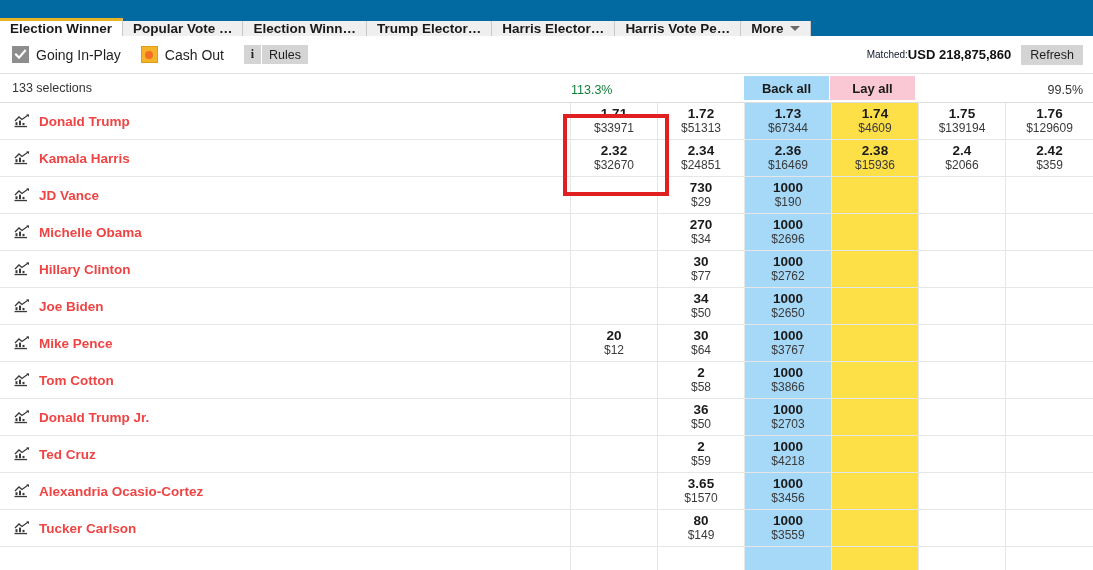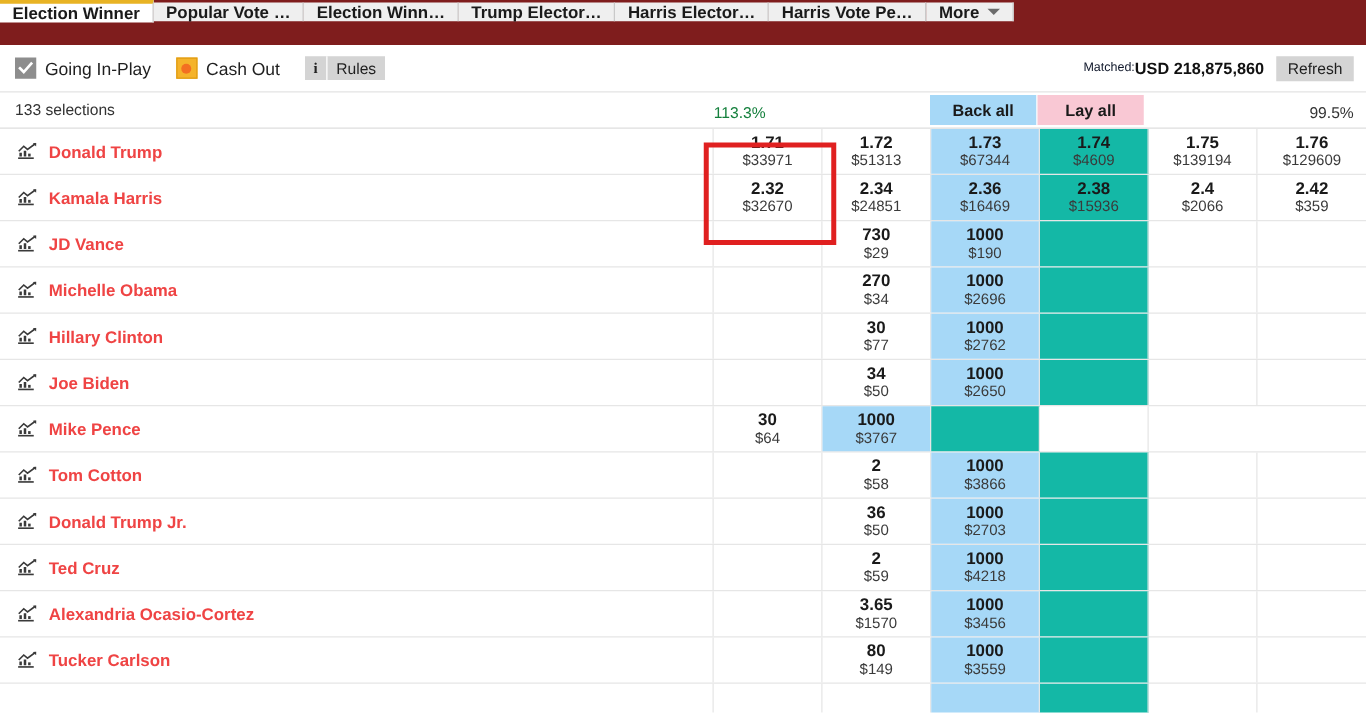--- a/index.html
+++ b/index.html
@@ -7,23 +7,23 @@
     width: 1093px; height: 570px;
     background: #ffffff;
     font-family: "Liberation Sans", sans-serif;
     overflow: hidden;
   }
   .app { width: 1093px; height: 570px; position: relative; background:#fff; }
 
   
   .tabbar {
     height: 36px;
-    background: #7f1d1d;
+    background: #0369a1;
     display: flex;
-    align-items: flex-start;
+    align-items: flex-end;
     position: relative;
   }
   .tab {
     background: #efefef;
     color: #1a1a1a;
     font-size: 13.5px;
     font-weight: bold;
     display: flex;
     align-items: center;
     justify-content: center;
@@ -159,21 +159,21 @@
     flex-direction: column;
     align-items: center;
     justify-content: center;
     line-height: 1.05;
     cursor: pointer;
   }
   .odds:last-child { border-right: none; }
   .odds .price { font-size: 13.5px; font-weight: bold; color: #1a1a1a; }
   .odds .amt { font-size: 12px; color: #3a3a3a; margin-top:1px; }
   .odds.back-best { background: #a6d8f7; }
-  .odds.lay-best  { background: #14b8a6; }
+  .odds.lay-best  { background: #fde047; }
   .odds.empty { background: transparent; }
 
   
   .hl-box {
     position: absolute;
     left: 563px; top: 114px;
     width: 106px; height: 82px;
     border: 4px solid #e02020;
     pointer-events: none;
     z-index: 20;
@@ -444,20 +444,24 @@
               <path d="M12.2 0.6 L15 0.4 L14.9 3.2 Z" fill="#3a3a3a"></path>
               <rect x="1.5" y="8.2" width="2" height="3" fill="#3a3a3a"></rect>
               <rect x="5" y="6.6" width="2" height="4.6" fill="#3a3a3a"></rect>
               <rect x="8.5" y="8.9" width="2" height="2.3" fill="#3a3a3a"></rect>
               <rect x="0.5" y="11.9" width="12.5" height="1.3" fill="#3a3a3a"></rect>
             </svg>
           </span>
           <span class="sel-name">Mike Pence</span>
         </div>
         <div class="odds empty">
+          <span class="price">20</span>
+          <span class="amt">$12</span>
+        </div>
+        <div class="odds empty">
           <span class="price">30</span>
           <span class="amt">$64</span>
         </div>
         <div class="odds back-best">
           <span class="price">1000</span>
           <span class="amt">$3767</span>
         </div>
         <div class="odds lay-best"></div>
         <div class="odds empty"></div>
         <div class="odds empty"></div>

